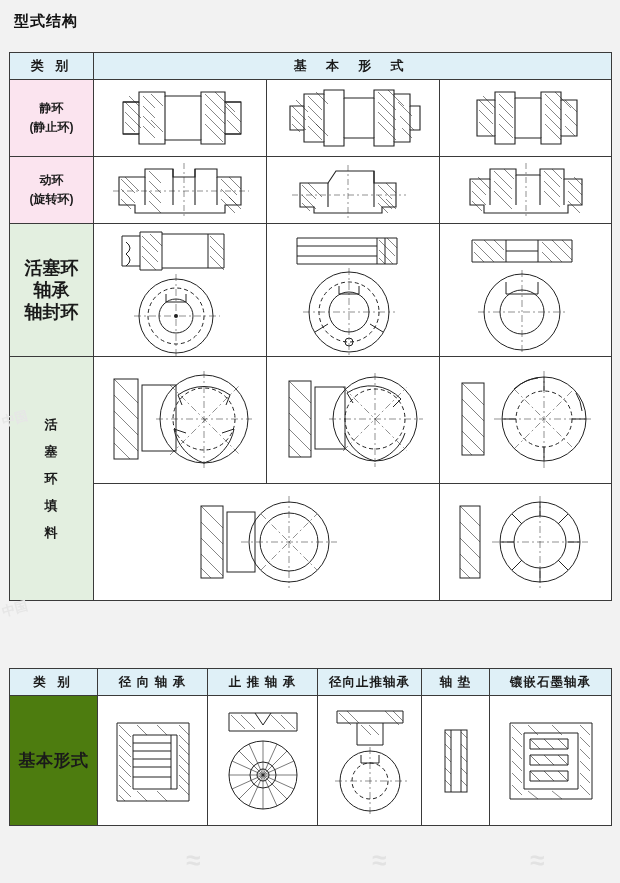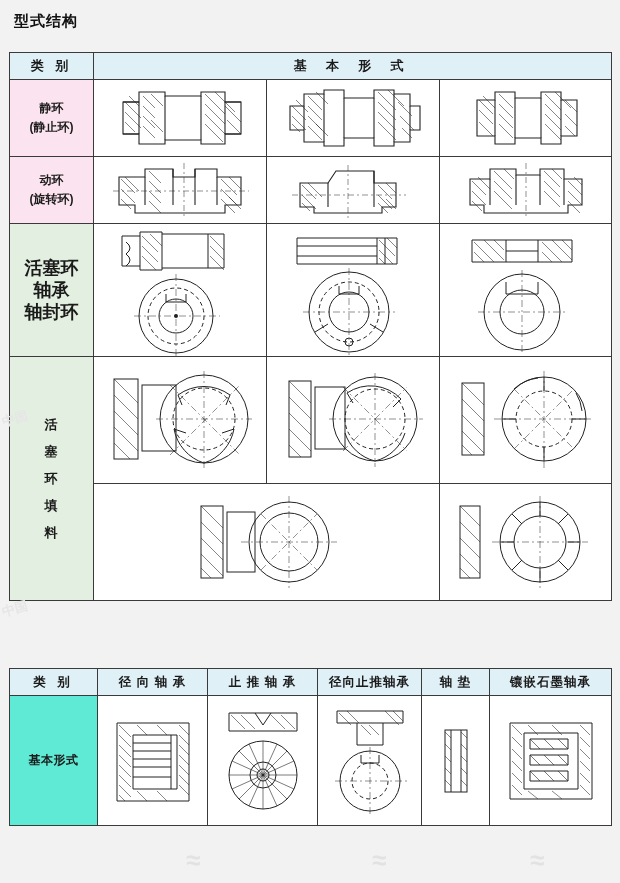--- a/index.html
+++ b/index.html
@@ -70,22 +70,22 @@
     border:1px solid #3a3a3a;
     padding:0;text-align:center;vertical-align:middle;
   }
   .t2-hdr{
     background:#dff0f7;
     font-size:12.5px;font-weight:bold;height:26px;
     letter-spacing:1px;
   }
   .t2-hdr.cat{letter-spacing:4px;}
   .t2-rowlabel{
-    background:#5eead4;
-    font-size:12px;font-weight:bold;letter-spacing:0.5px;
+    background:#4d7c0f;
+    font-size:17px;font-weight:bold;letter-spacing:0.5px;
   }
 
   
   .wm{
     position:absolute;color:#e2e2e2;font-size:26px;
     font-weight:bold;pointer-events:none;user-select:none;
     font-family:"Liberation Sans",sans-serif;
   }
   .wm.small{font-size:13px;color:#e6e6e6;}
   .wm-rot{transform:rotate(-15deg);}

